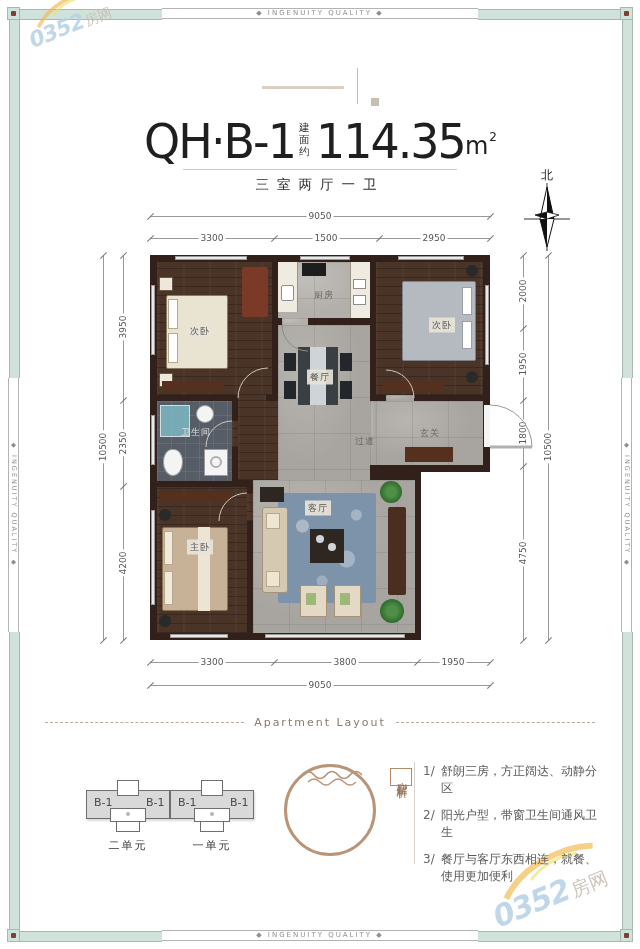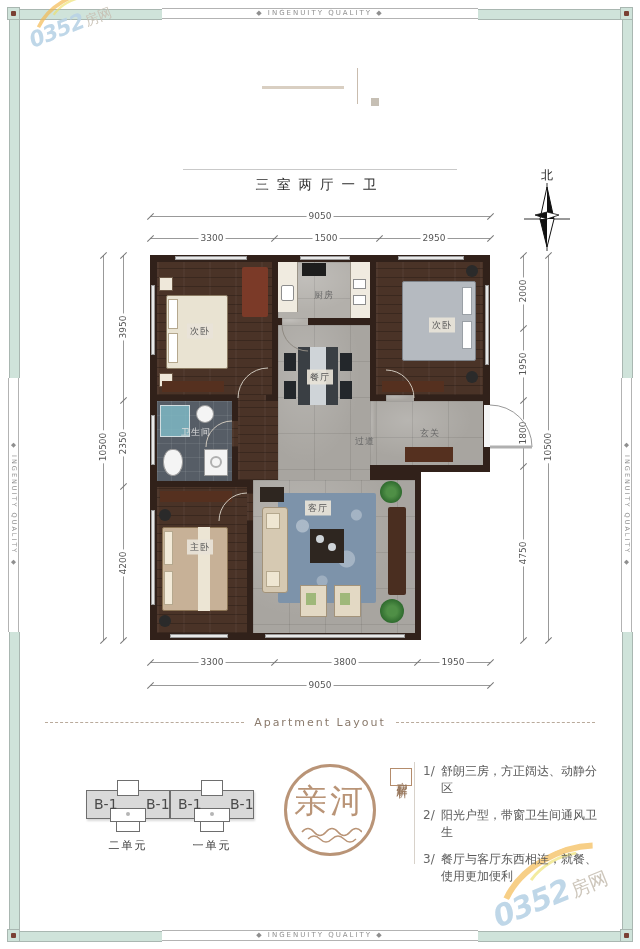--- a/index.html
+++ b/index.html
@@ -91,21 +91,21 @@
   .divider .dash{flex:1;border-top:1px dashed #b9aa9b;height:0;}
   .divider .dlabel{margin:0 10px;font-size:11px;letter-spacing:2px;color:#8a7a6c;}
 
   .unitblock{position:absolute;width:84px;height:56px;}
   .ubase{position:absolute;left:0;top:12px;width:84px;height:29px;background:#d9d9d9;
          border:1px solid #6e6e6e;box-sizing:border-box;box-shadow:1px 2px 2px rgba(0,0,0,.15);}
   .utab1{position:absolute;left:31px;top:2px;width:22px;height:16px;background:#fff;border:1px solid #6e6e6e;box-sizing:border-box;}
   .utab2{position:absolute;left:24px;top:30px;width:36px;height:14px;background:#fff;border:1px solid #6e6e6e;box-sizing:border-box;}
   .utab3{position:absolute;left:30px;top:43px;width:24px;height:11px;background:#fff;border:1px solid #6e6e6e;box-sizing:border-box;}
   .udot{position:absolute;left:40px;top:34px;width:4px;height:4px;border-radius:50%;background:#b5b5b5;}
-  .uflat{position:absolute;top:18px;font-size:14px;color:#4a4a4a;}
+  .uflat{position:absolute;top:18px;font-size:11px;color:#4a4a4a;}
   .uname{position:absolute;top:60px;width:84px;text-align:center;font-size:11px;color:#333;letter-spacing:2px;}
 
   .stamp{position:absolute;left:284px;top:764px;width:92px;height:92px;border:3px solid var(--stamp_tan,#b48c6c);
          border-radius:50%;box-sizing:border-box;text-align:center;opacity:.92;}
   .stamp .chars{font-size:33px;color:var(--stamp_tan,#b48c6c);letter-spacing:3px;margin-top:12px;font-weight:lighter;}
   .stamp svg{display:block;margin:2px auto 0;}
 
   .alabel{position:absolute;left:390px;top:768px;border:1px solid var(--stamp_tan,#b48c6c);
           writing-mode:vertical-rl;text-orientation:upright;font-size:11px;line-height:16px;
           letter-spacing:2px;color:#96755a;padding:4px 2px;}
@@ -184,20 +184,27 @@
   </div>
 
   <div class="brandrow">
     <div class="brand1">
       <span class="sub"></span>
     </div>
     <div class="brandsep"></div>
     <div class="brandmark"></div>
   </div>
 
+  <div class="titlerow">
+    <span class="tcode">QH·B-1</span>
+    <span class="tlabel">建面约</span>
+    <span class="tval">114.35</span>
+    <span class="tunit">m</span>
+    <span class="tsup">2</span>
+  </div>
   <div class="tunderline"></div>
   <div class="tsub">三室两厅一卫</div>
 
   <div class="north">北</div>
   <svg class="compass" width="50" height="72">
     <line x1="25" y1="2" x2="25" y2="70" stroke="#333" stroke-width="1"></line>
     <line x1="2" y1="38" x2="48" y2="38" stroke="#333" stroke-width="1"></line>
     <polygon points="25,6 32,38 25,66 18,38" fill="#fff" stroke="#111" stroke-width="1"></polygon>
     <polygon points="25,6 32,38 25,38" fill="#111"></polygon>
     <polygon points="25,38 25,66 18,38" fill="#111"></polygon>
@@ -399,21 +406,20 @@
     <div class="utab1"></div>
     <div class="utab2"></div>
     <div class="utab3"></div>
     <div class="udot"></div>
     <span class="uflat" style="left:8px">B-1</span>
     <span class="uflat" style="left:60px">B-1</span>
     <div class="uname">一单元</div>
   </div>
 
   <div class="stamp">
-    <div class="chars">亲河</div>
     <svg width="64" height="18">
       <path d="M4,6 q6,-7 12,0 t12,0 t12,0 t12,0 t12,0" stroke="#b48c6c" stroke-width="1.6" fill="none"></path>
       <path d="M10,13 q6,-6 12,0 t12,0 t12,0 t12,0" stroke="#b48c6c" stroke-width="1.4" fill="none"></path>
     </svg>
   </div>
 
   <div class="alabel">户型解析</div>
   <div class="avline"></div>
   <div class="points">
     <div class="pt">

